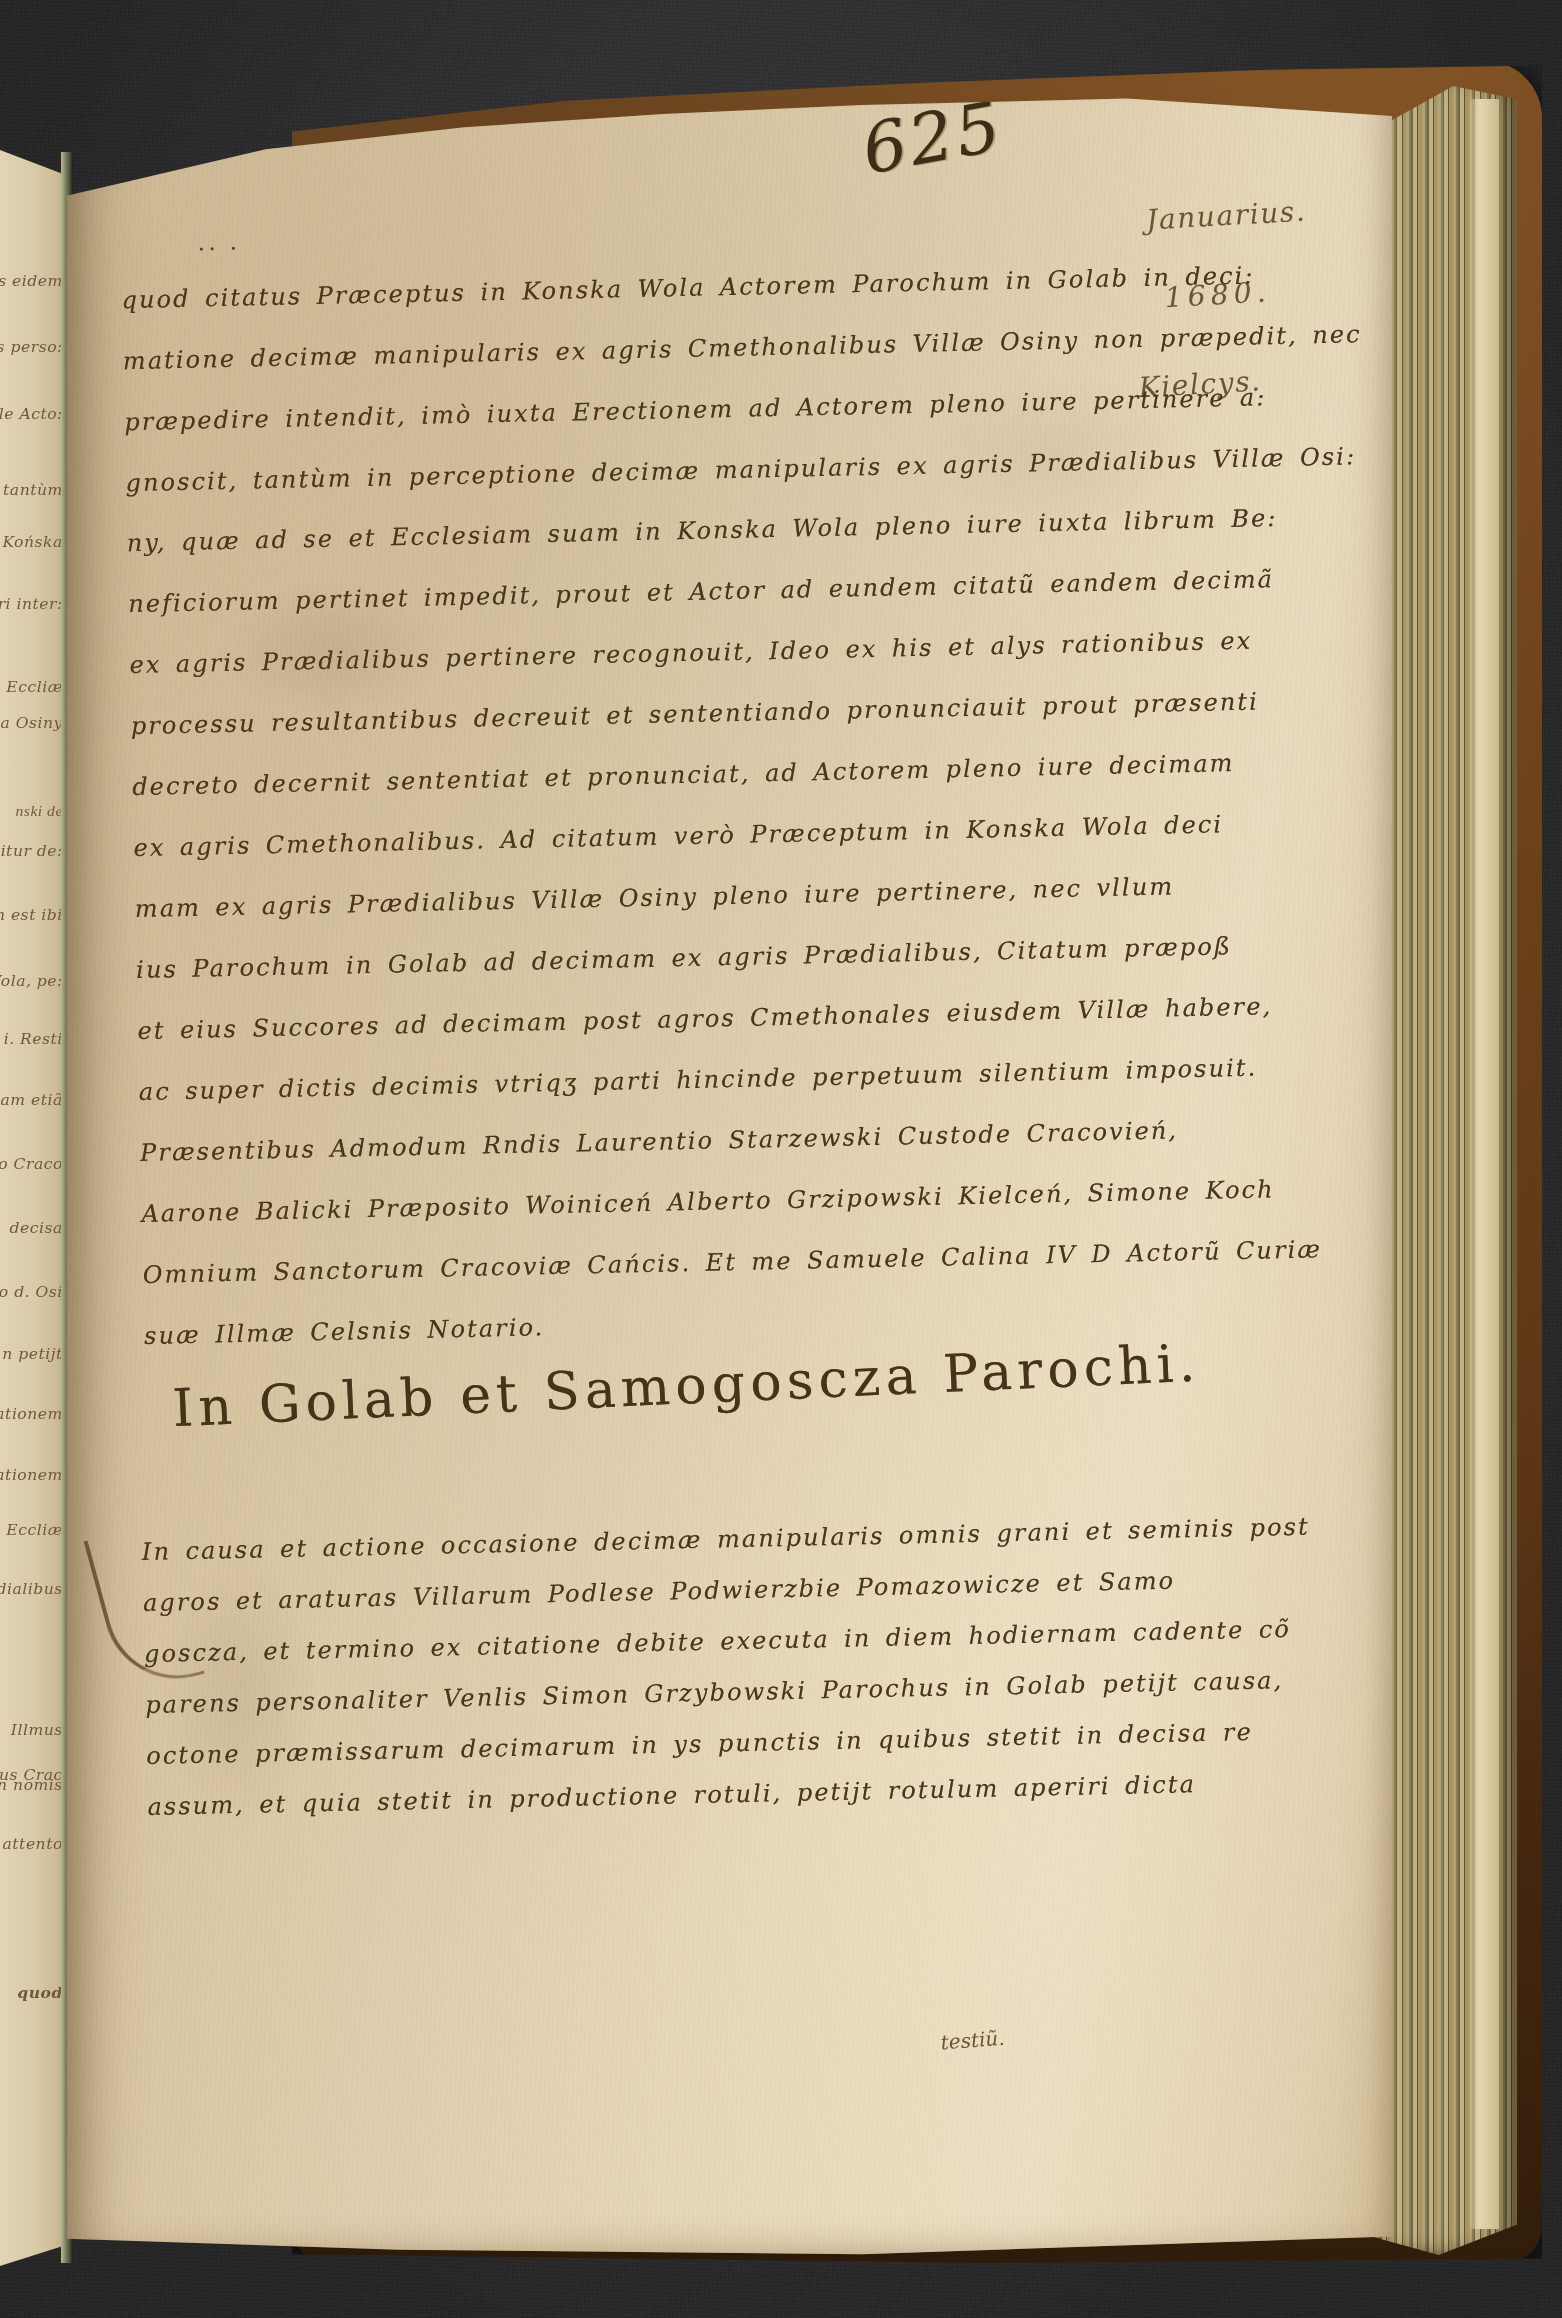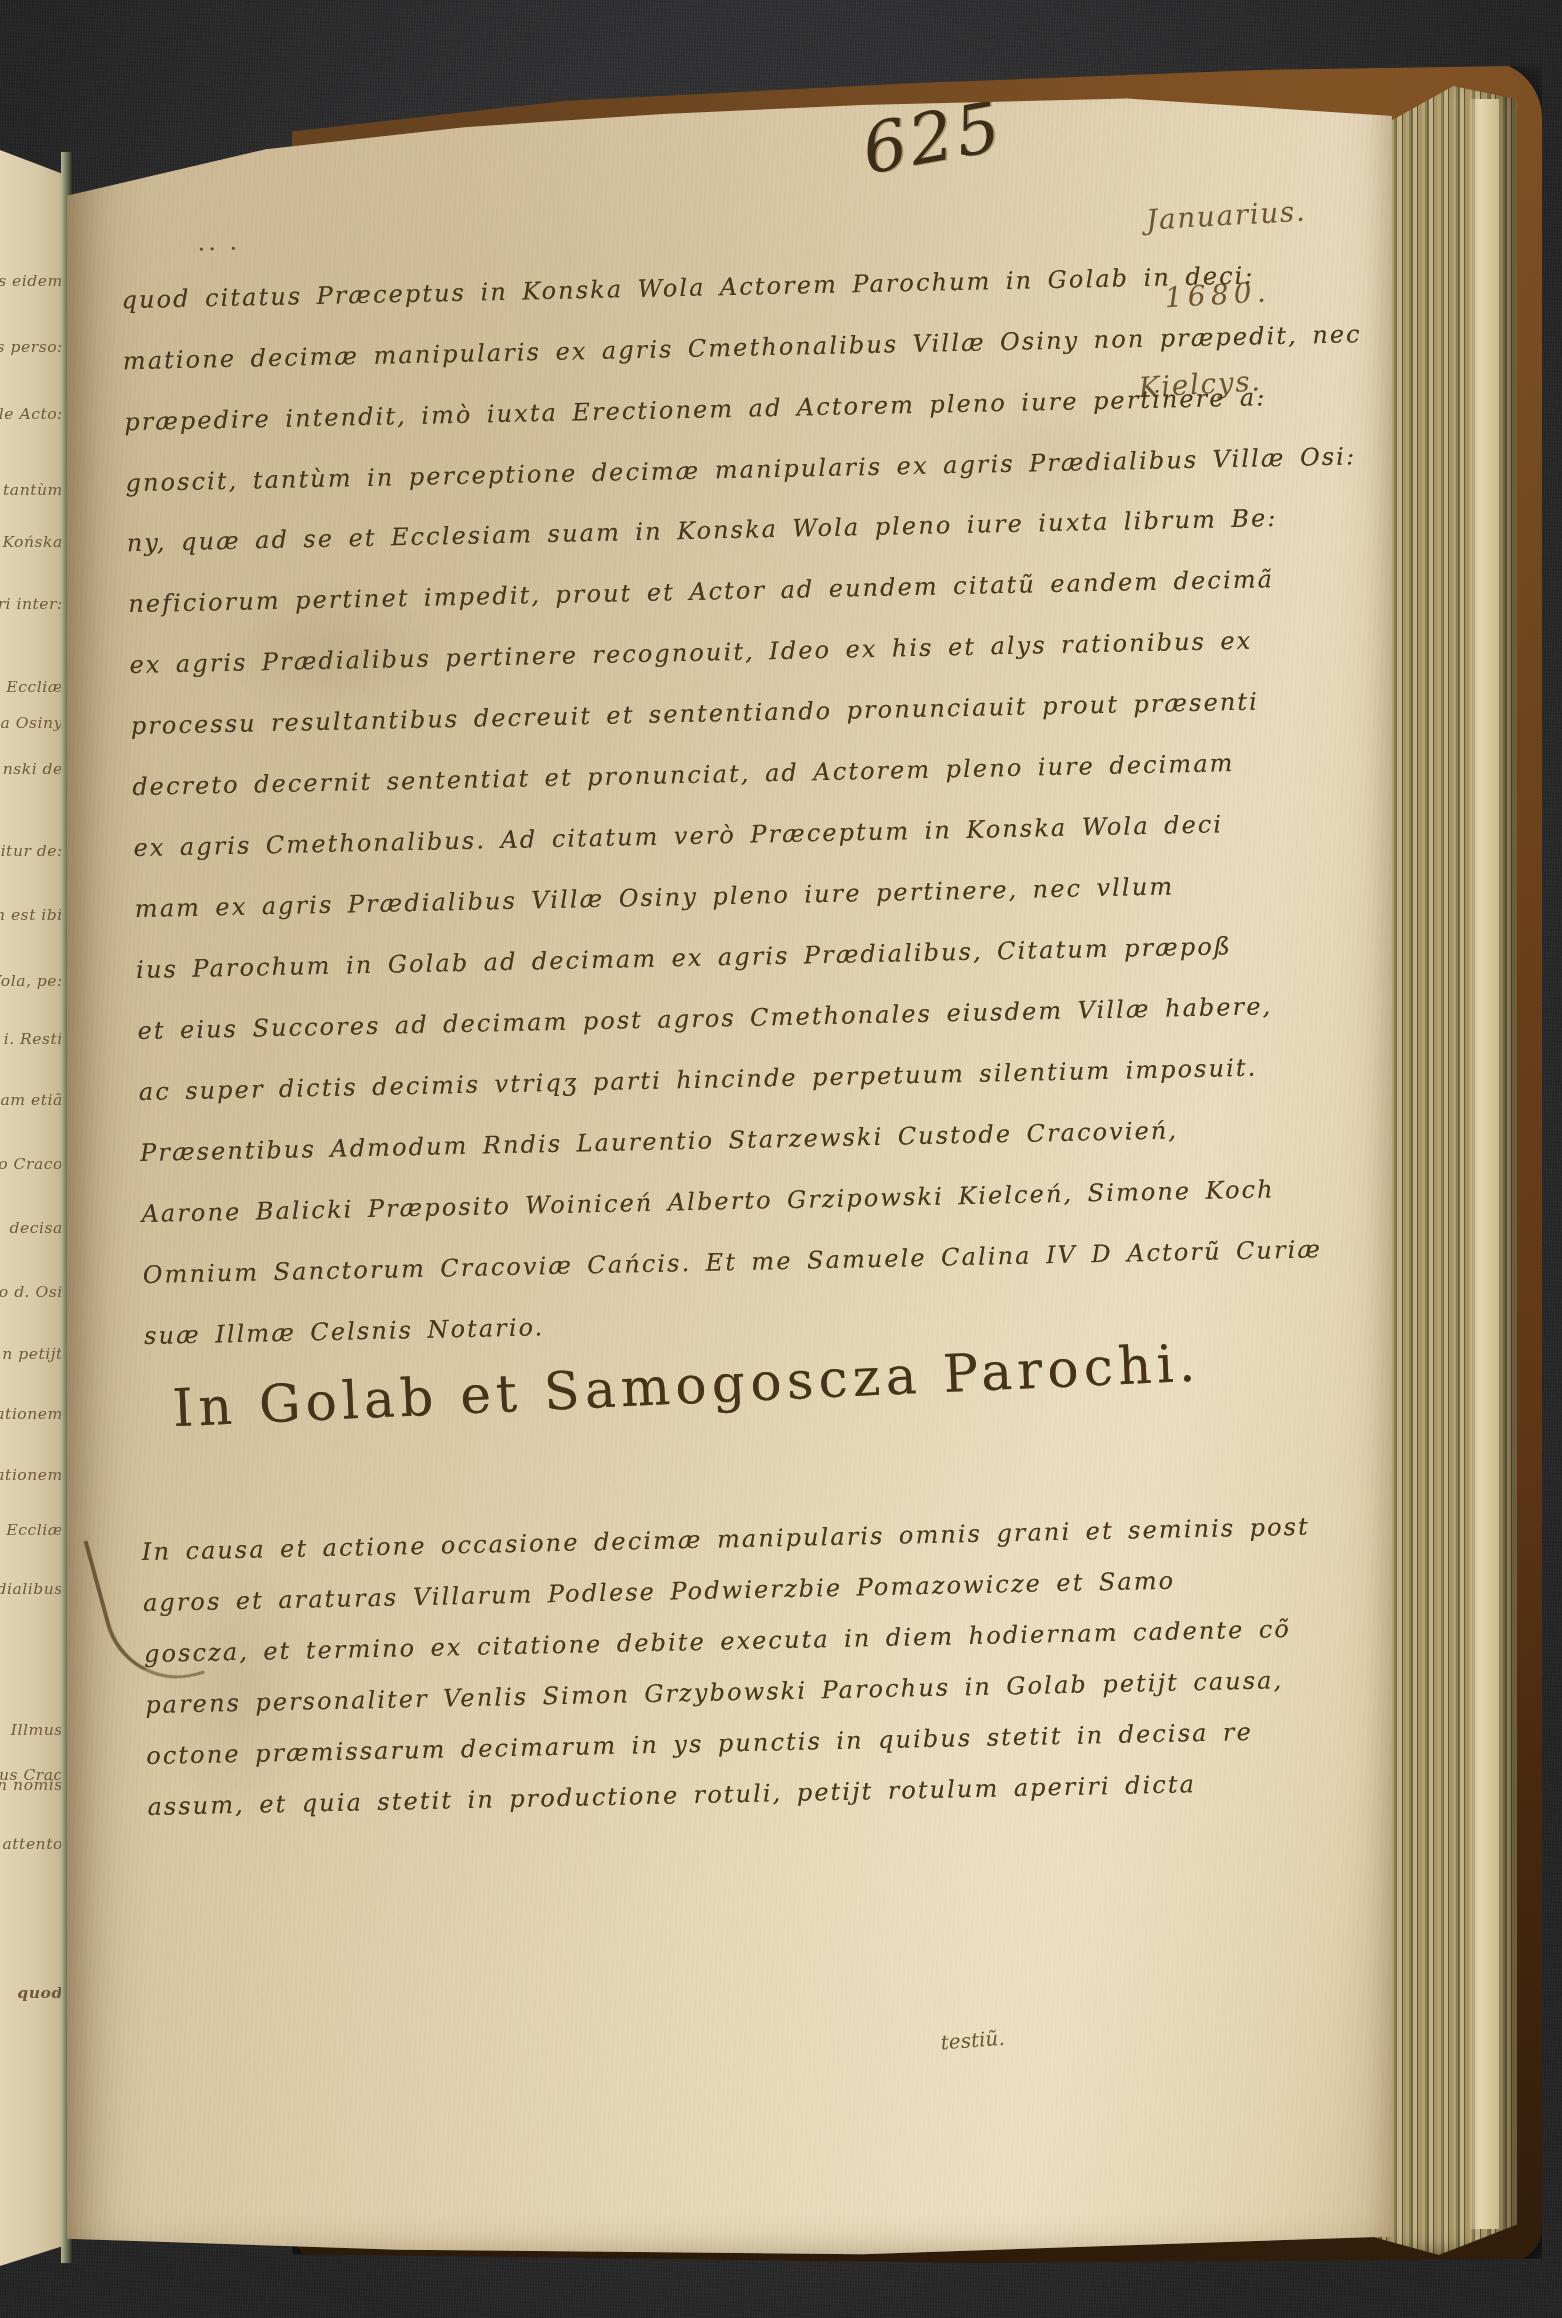--- a/index.html
+++ b/index.html
@@ -117,21 +117,21 @@
 <div class="abs prev-page">
 
 <div class="frag" style="top: 124px;">s eidem</div>
     <div class="frag" style="top: 190px;">tis perso:</div>
     <div class="frag" style="top: 257px;">e velle Acto:</div>
     <div class="frag" style="top: 333px;">iny, tantùm</div>
     <div class="frag" style="top: 385px;">in Końska</div>
     <div class="frag" style="top: 447px;">eri inter:</div>
     <div class="frag" style="top: 530px;">Eccliæ</div>
     <div class="frag" style="top: 566px;">ba Osiny</div>
-    <div class="frag" style="top: 612px;">nski de</div>
+    <div class="frag" style="top: 653px; font-family: Liberation Serif, serif;">nski de</div>
     <div class="frag" style="top: 694px;">ducitur de:</div>
     <div class="frag" style="top: 758px;">tem est ibi</div>
     <div class="frag" style="top: 824px;">a Wola, pe:</div>
     <div class="frag" style="top: 882px;">i. Resti</div>
     <div class="frag" style="top: 943px;">imam etiã</div>
     <div class="frag" style="top: 1007px;">opo Craco</div>
     <div class="frag" style="top: 1071px;">decisa</div>
     <div class="frag" style="top: 1135px;">o d. Osi</div>
     <div class="frag" style="top: 1197px;">n petijt</div>
     <div class="frag" style="top: 1257px;">ationem</div>

